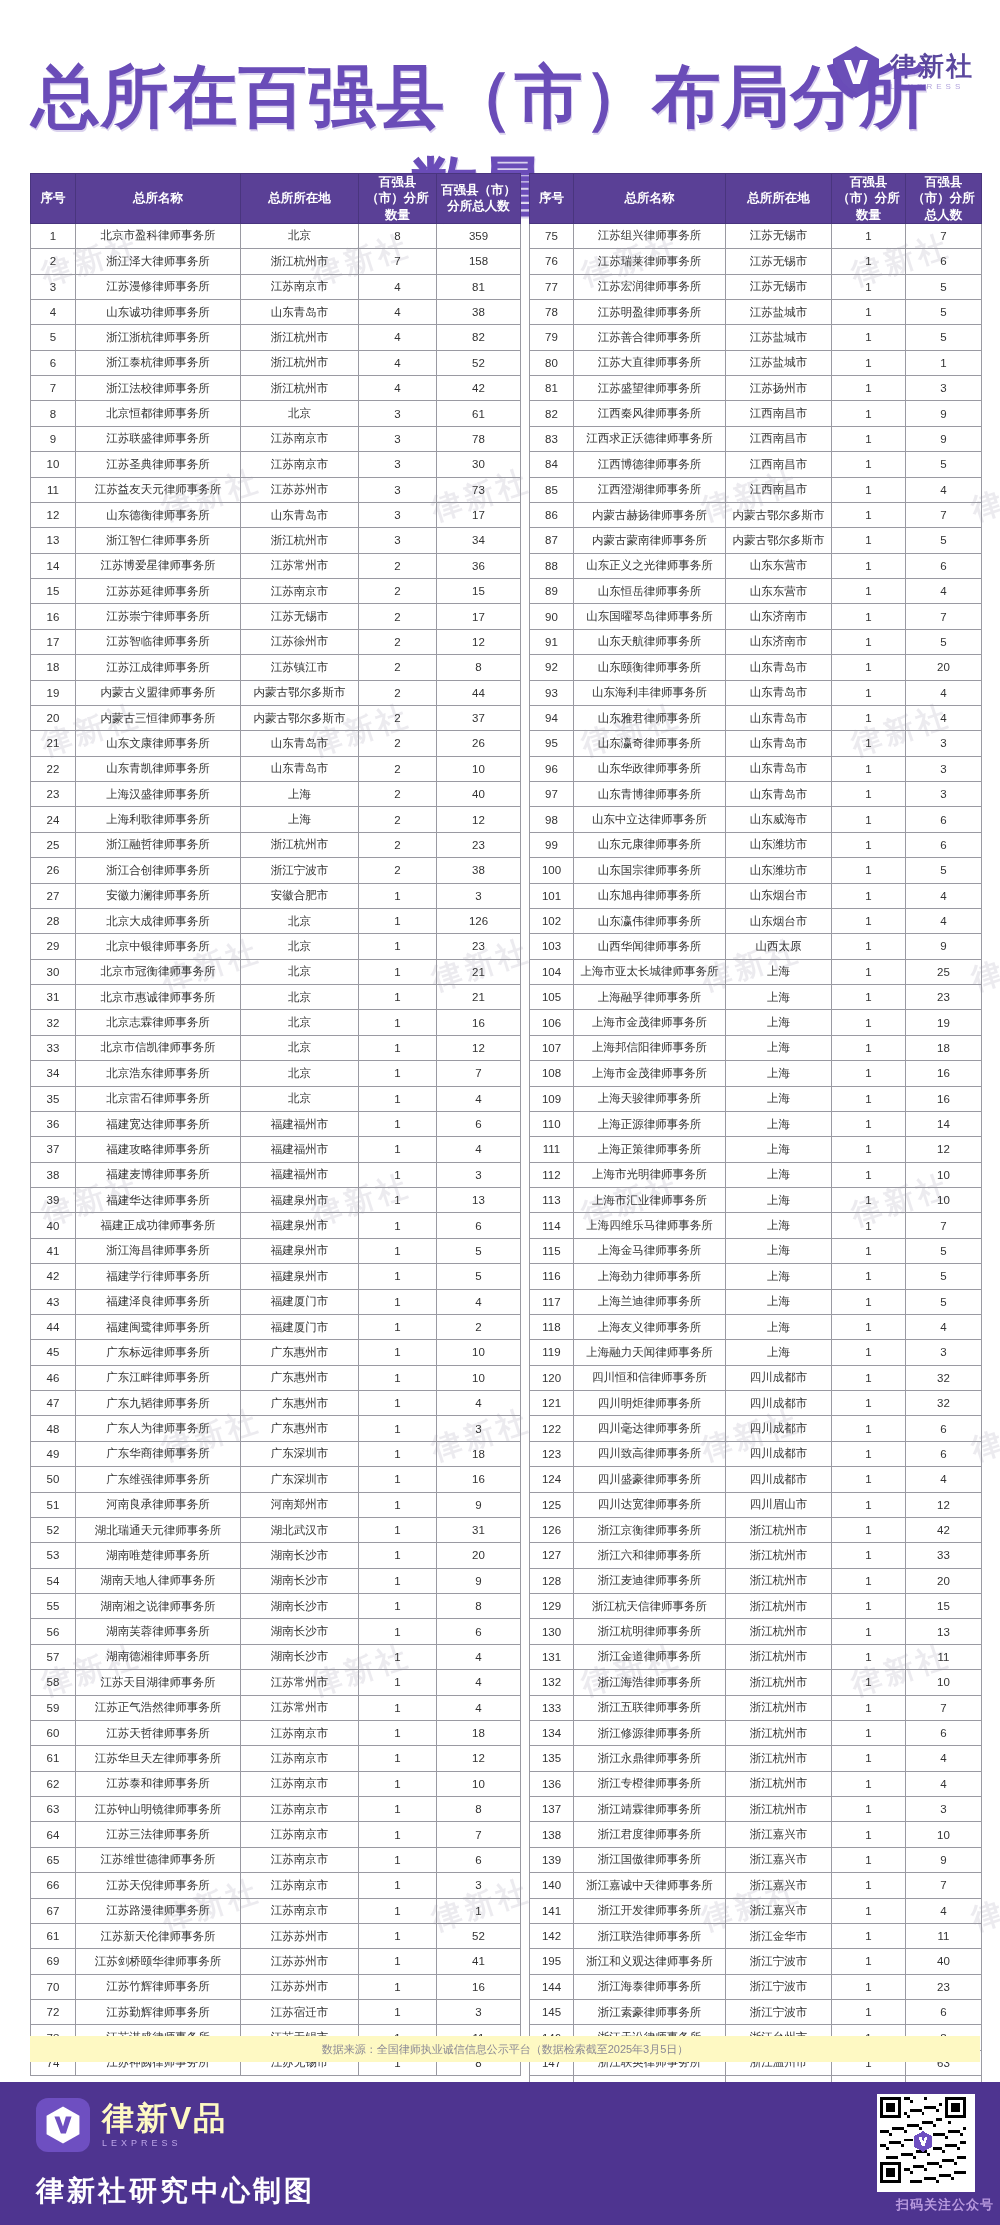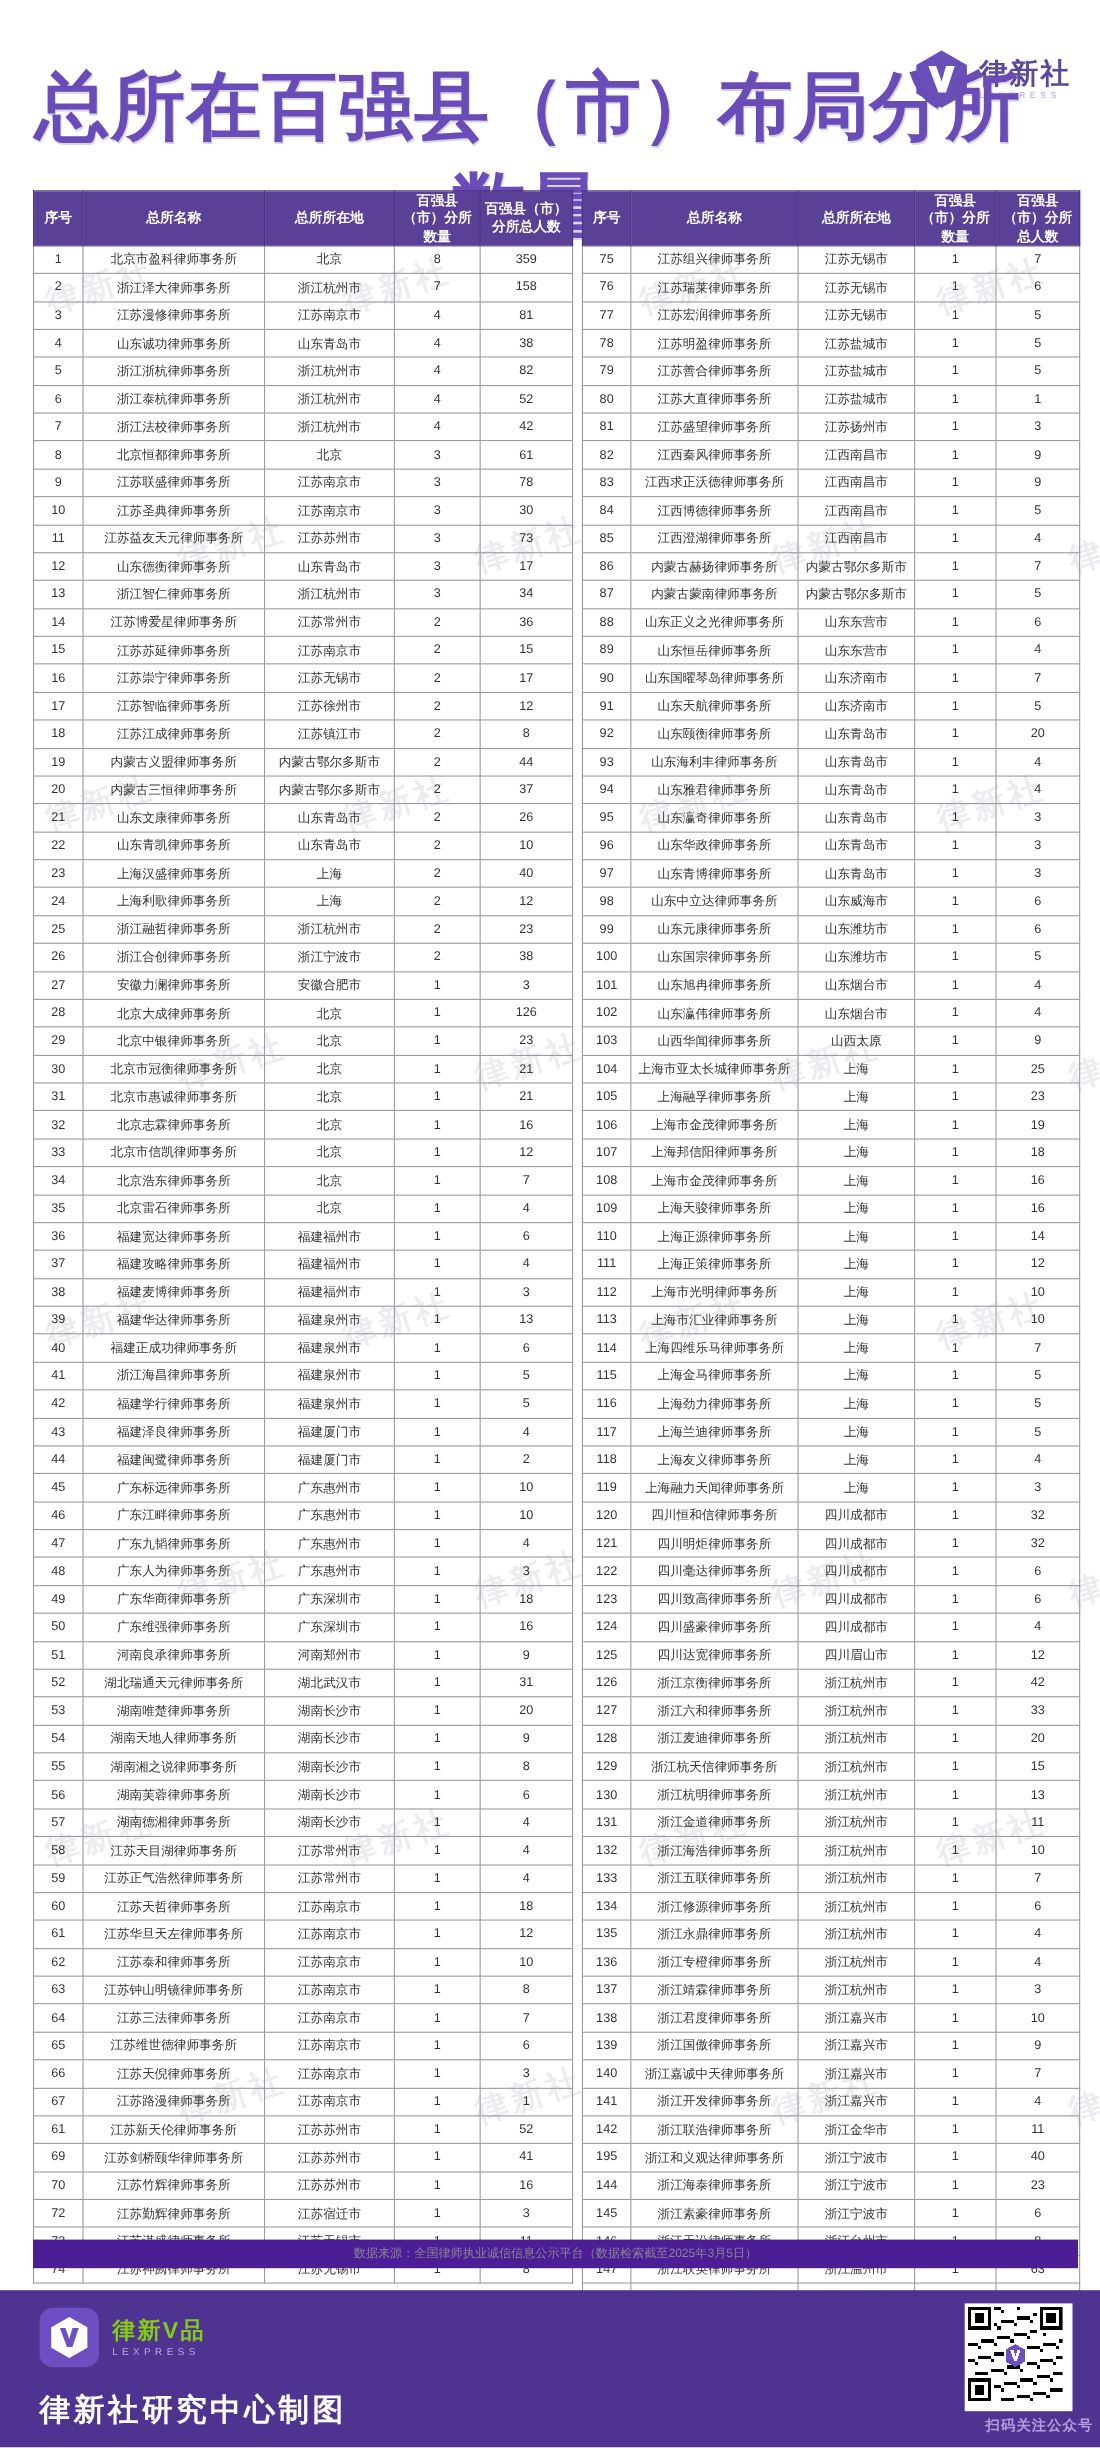--- a/index.html
+++ b/index.html
@@ -37,28 +37,28 @@
   }
   
   .watermark-layer{position:absolute;top:180px;left:0;width:1000px;height:1850px;pointer-events:none;}
   .watermark{
     position:absolute;font-size:30px;font-weight:700;color:#8d86a3;opacity:.16;
     transform:rotate(-18deg);letter-spacing:4px;white-space:nowrap;
   }
   
   .source-bar{
     position:absolute;top:2036px;left:30px;width:950px;height:26px;
-    background:#4c1d95;color:#8a8894;font-size:11px;line-height:26px;text-align:center;
+    background:#fef9c3;color:#8a8894;font-size:11px;line-height:26px;text-align:center;
   }
   
   .banner{position:absolute;top:2082px;left:0;width:1000px;height:143px;background:#4e3490;}
   .vpin-row{position:absolute;left:36px;top:16px;display:flex;align-items:center;gap:12px;}
   .vpin-logo{width:54px;height:54px;border-radius:12px;background:#6e4fc1;display:flex;align-items:center;justify-content:center;}
   .vpin-names{display:flex;flex-direction:column;line-height:1;}
-  .vpin-cn{font-size:21px;font-weight:700;color:#84cc16;letter-spacing:2px;}
+  .vpin-cn{font-size:32px;font-weight:700;color:#fef9c3;letter-spacing:2px;}
   .vpin-en{font-size:9px;color:#bda6e8;letter-spacing:4px;margin-top:5px;}
   .credit{
     position:absolute;left:36px;top:90px;color:#ffffff;font-weight:900;
     font-size:28px;letter-spacing:3px;
   }
   .qr-box{position:absolute;right:25px;top:12px;width:92px;height:92px;background:#ffffff;padding:3px;}
   .qr-caption{
     position:absolute;right:6px;top:114px;width:130px;text-align:right;
     color:#b89ade;font-weight:700;font-size:13px;letter-spacing:1px;
   }

